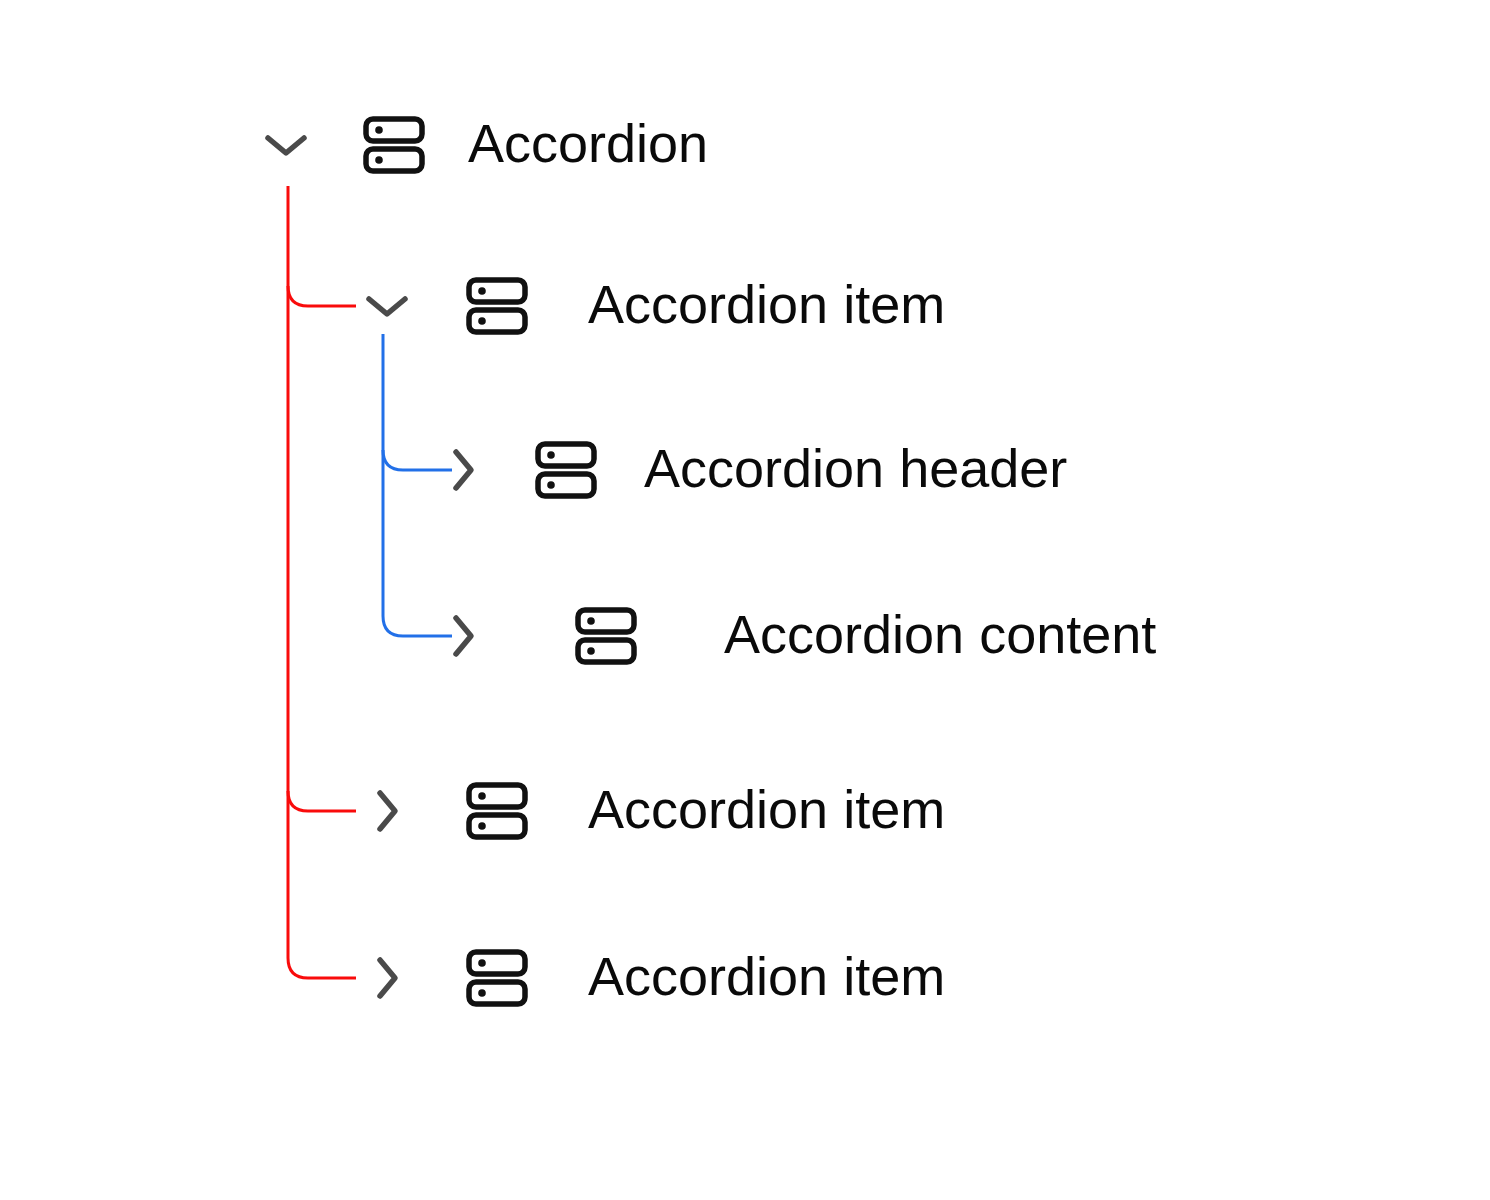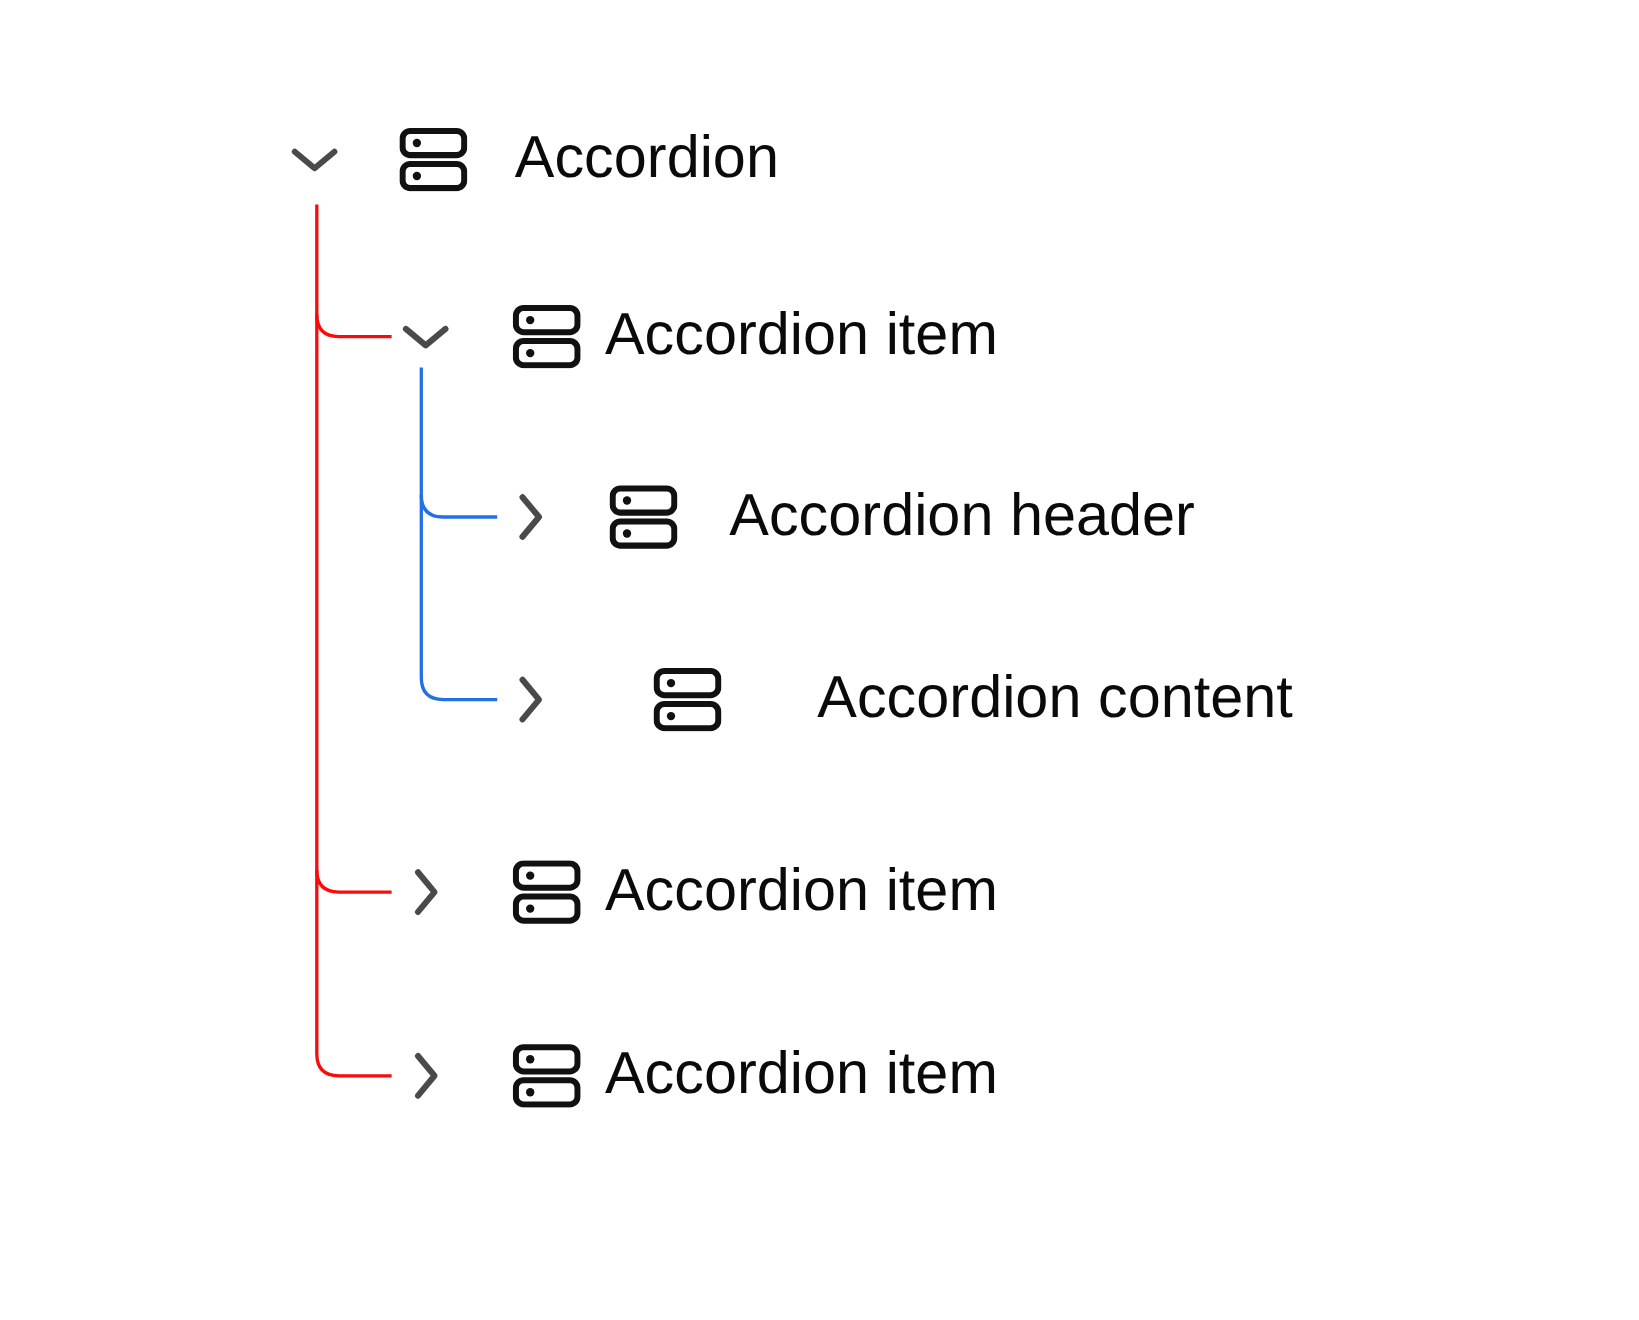--- a/index.html
+++ b/index.html
@@ -48,25 +48,25 @@
     font-weight: 500;
     color: #0a0a0a;
     letter-spacing: 0px;
     white-space: nowrap;
     line-height: 1;
     padding-bottom: 4px;
   }
   
   .lvl0 { left: 264px; }
   .lvl1 { left: 365px; }
-  .lvl2 { left: 460px; }
+  .lvl2 { left: 441px; }
   .lvl0 .node-icon { margin-left: 55px; }
   .lvl0 .node-label { margin-left: 43px; }
   .lvl1 .node-icon { margin-left: 57px; }
-  .lvl1 .node-label { margin-left: 22px; text-align: right; }
+  .lvl1 .node-label { margin-left: 60px; text-align: right; }
   .lvl2 .node-icon { margin-left: 50px; }
   .lvl2 .node-label { margin-left: 47px; }
   .r1 { top: 110px; }
   .r2 { top: 271px; }
   .r3 { top: 435px; }
   .r4 { top: 601px; gap: 40px; }
   .r5 { top: 776px; }
   .r6 { top: 943px; }
 </style>
 </head>

